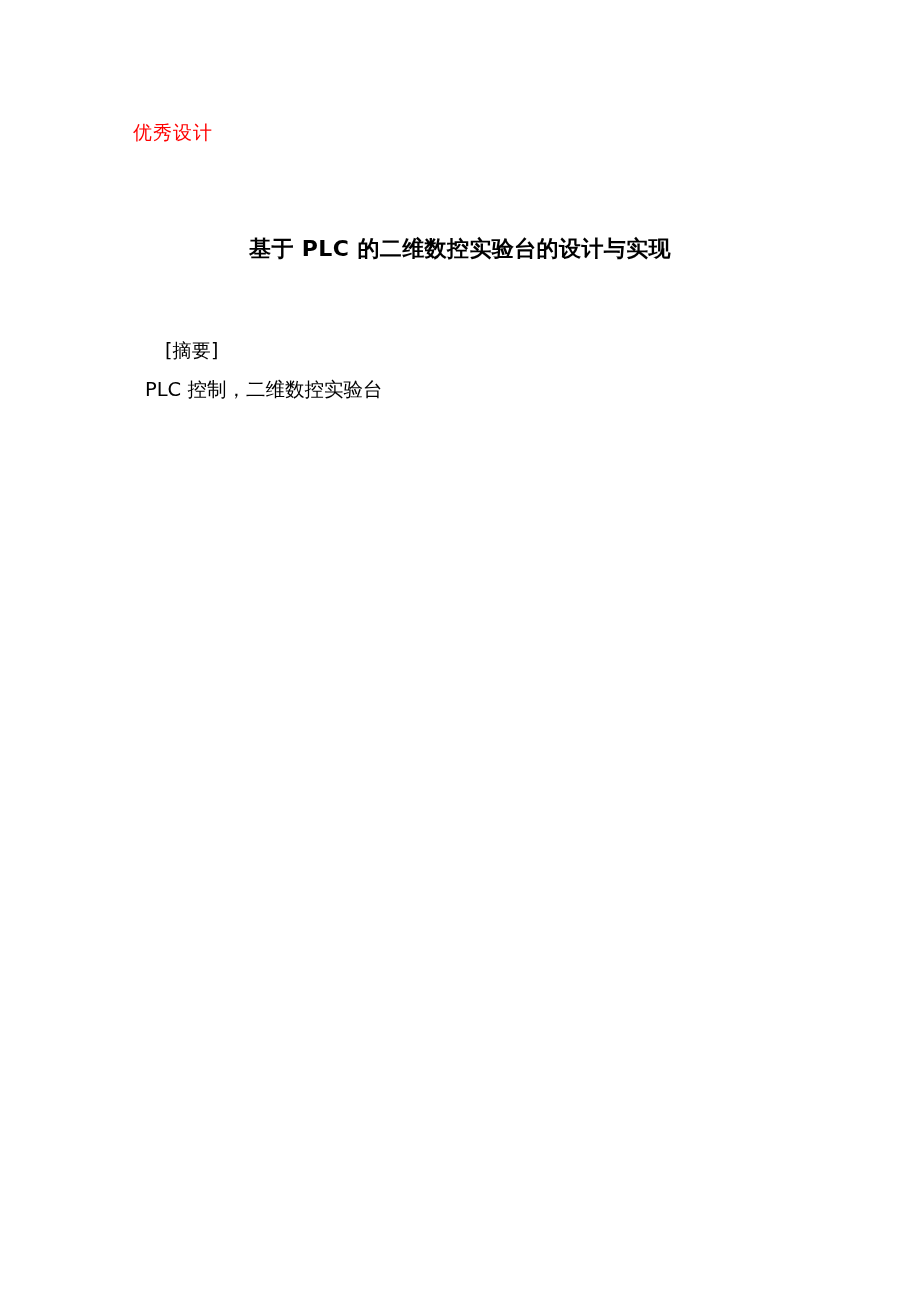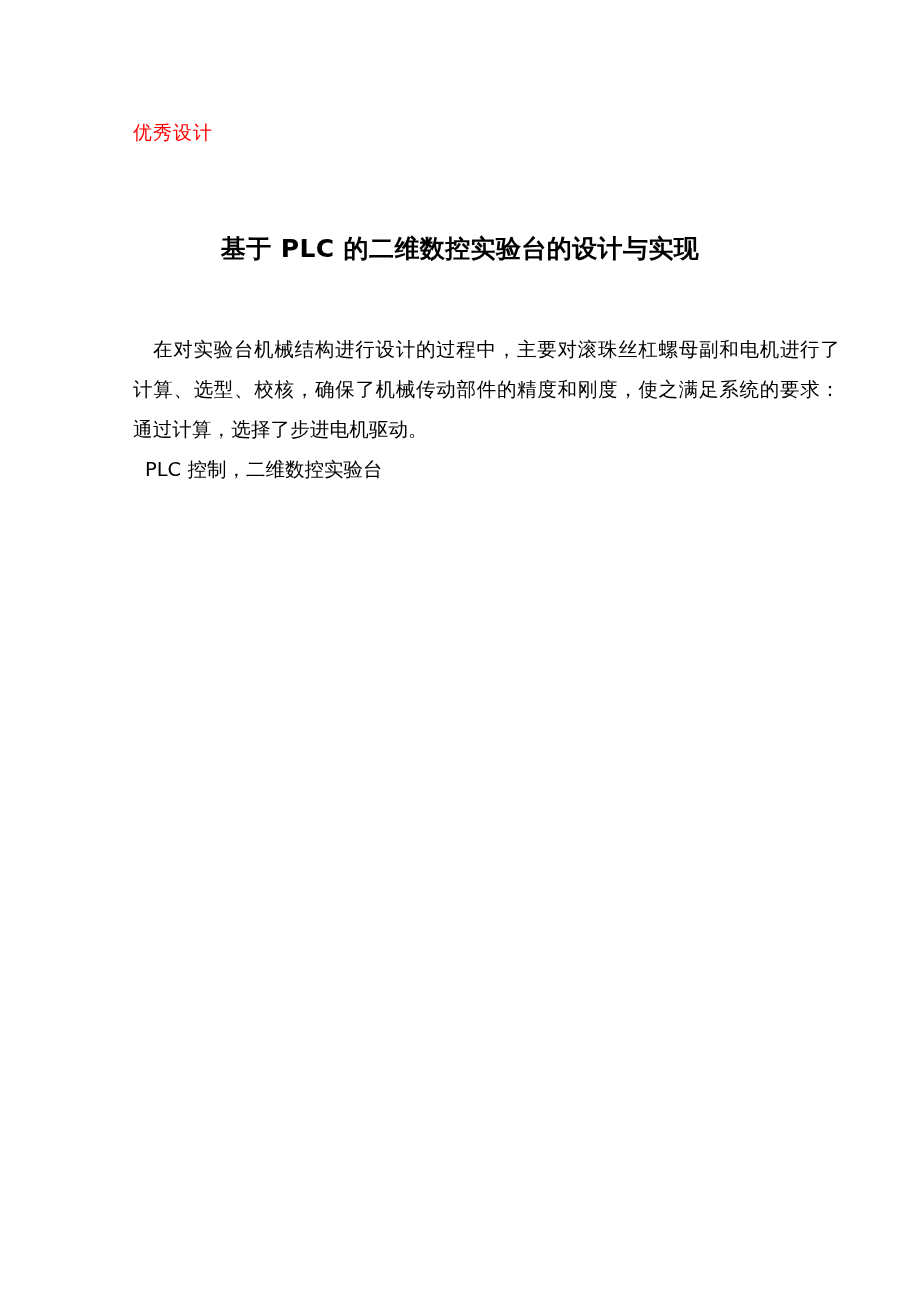--- a/index.html
+++ b/index.html
@@ -27,21 +27,21 @@
     letter-spacing: 1px;
     color: #ff0000;
     white-space: nowrap;
   }
   .doc-title {
     position: absolute;
     left: 0;
     right: 0;
     top: 232px;
     text-align: center;
-    font-size: 25px;
+    font-size: 22px;
     font-weight: bold;
     letter-spacing: 0.4px;
     line-height: 34px;
     white-space: nowrap;
   }
   .body-block {
     position: absolute;
     left: 133px;
     top: 330px;
     width: 707px;
@@ -84,24 +84,24 @@
 <body>
 
 <div class="page">
 
   <div class="header-mark">优秀设计</div>
 
   <div class="doc-title">基于 PLC 的二维数控实验台的设计与实现</div>
 
   <div class="body-block">
 
+    <div class="label-line">[摘要]</div>
 
 
 
-    <p class="para indent-1">在对实验台机械结构进行设计的过程中，主要对滚珠丝杠螺母副和电机进行了计算、选型、校核，确保了机械传动部件的精度和刚度，使之满足系统的要求：通过计算，选择了步进电机驱动。</p>
 
 
 
     <div class="keyword-value">PLC 控制，二维数控实验台</div>
 
   </div>
 
 </div>
 
 </body></html>

